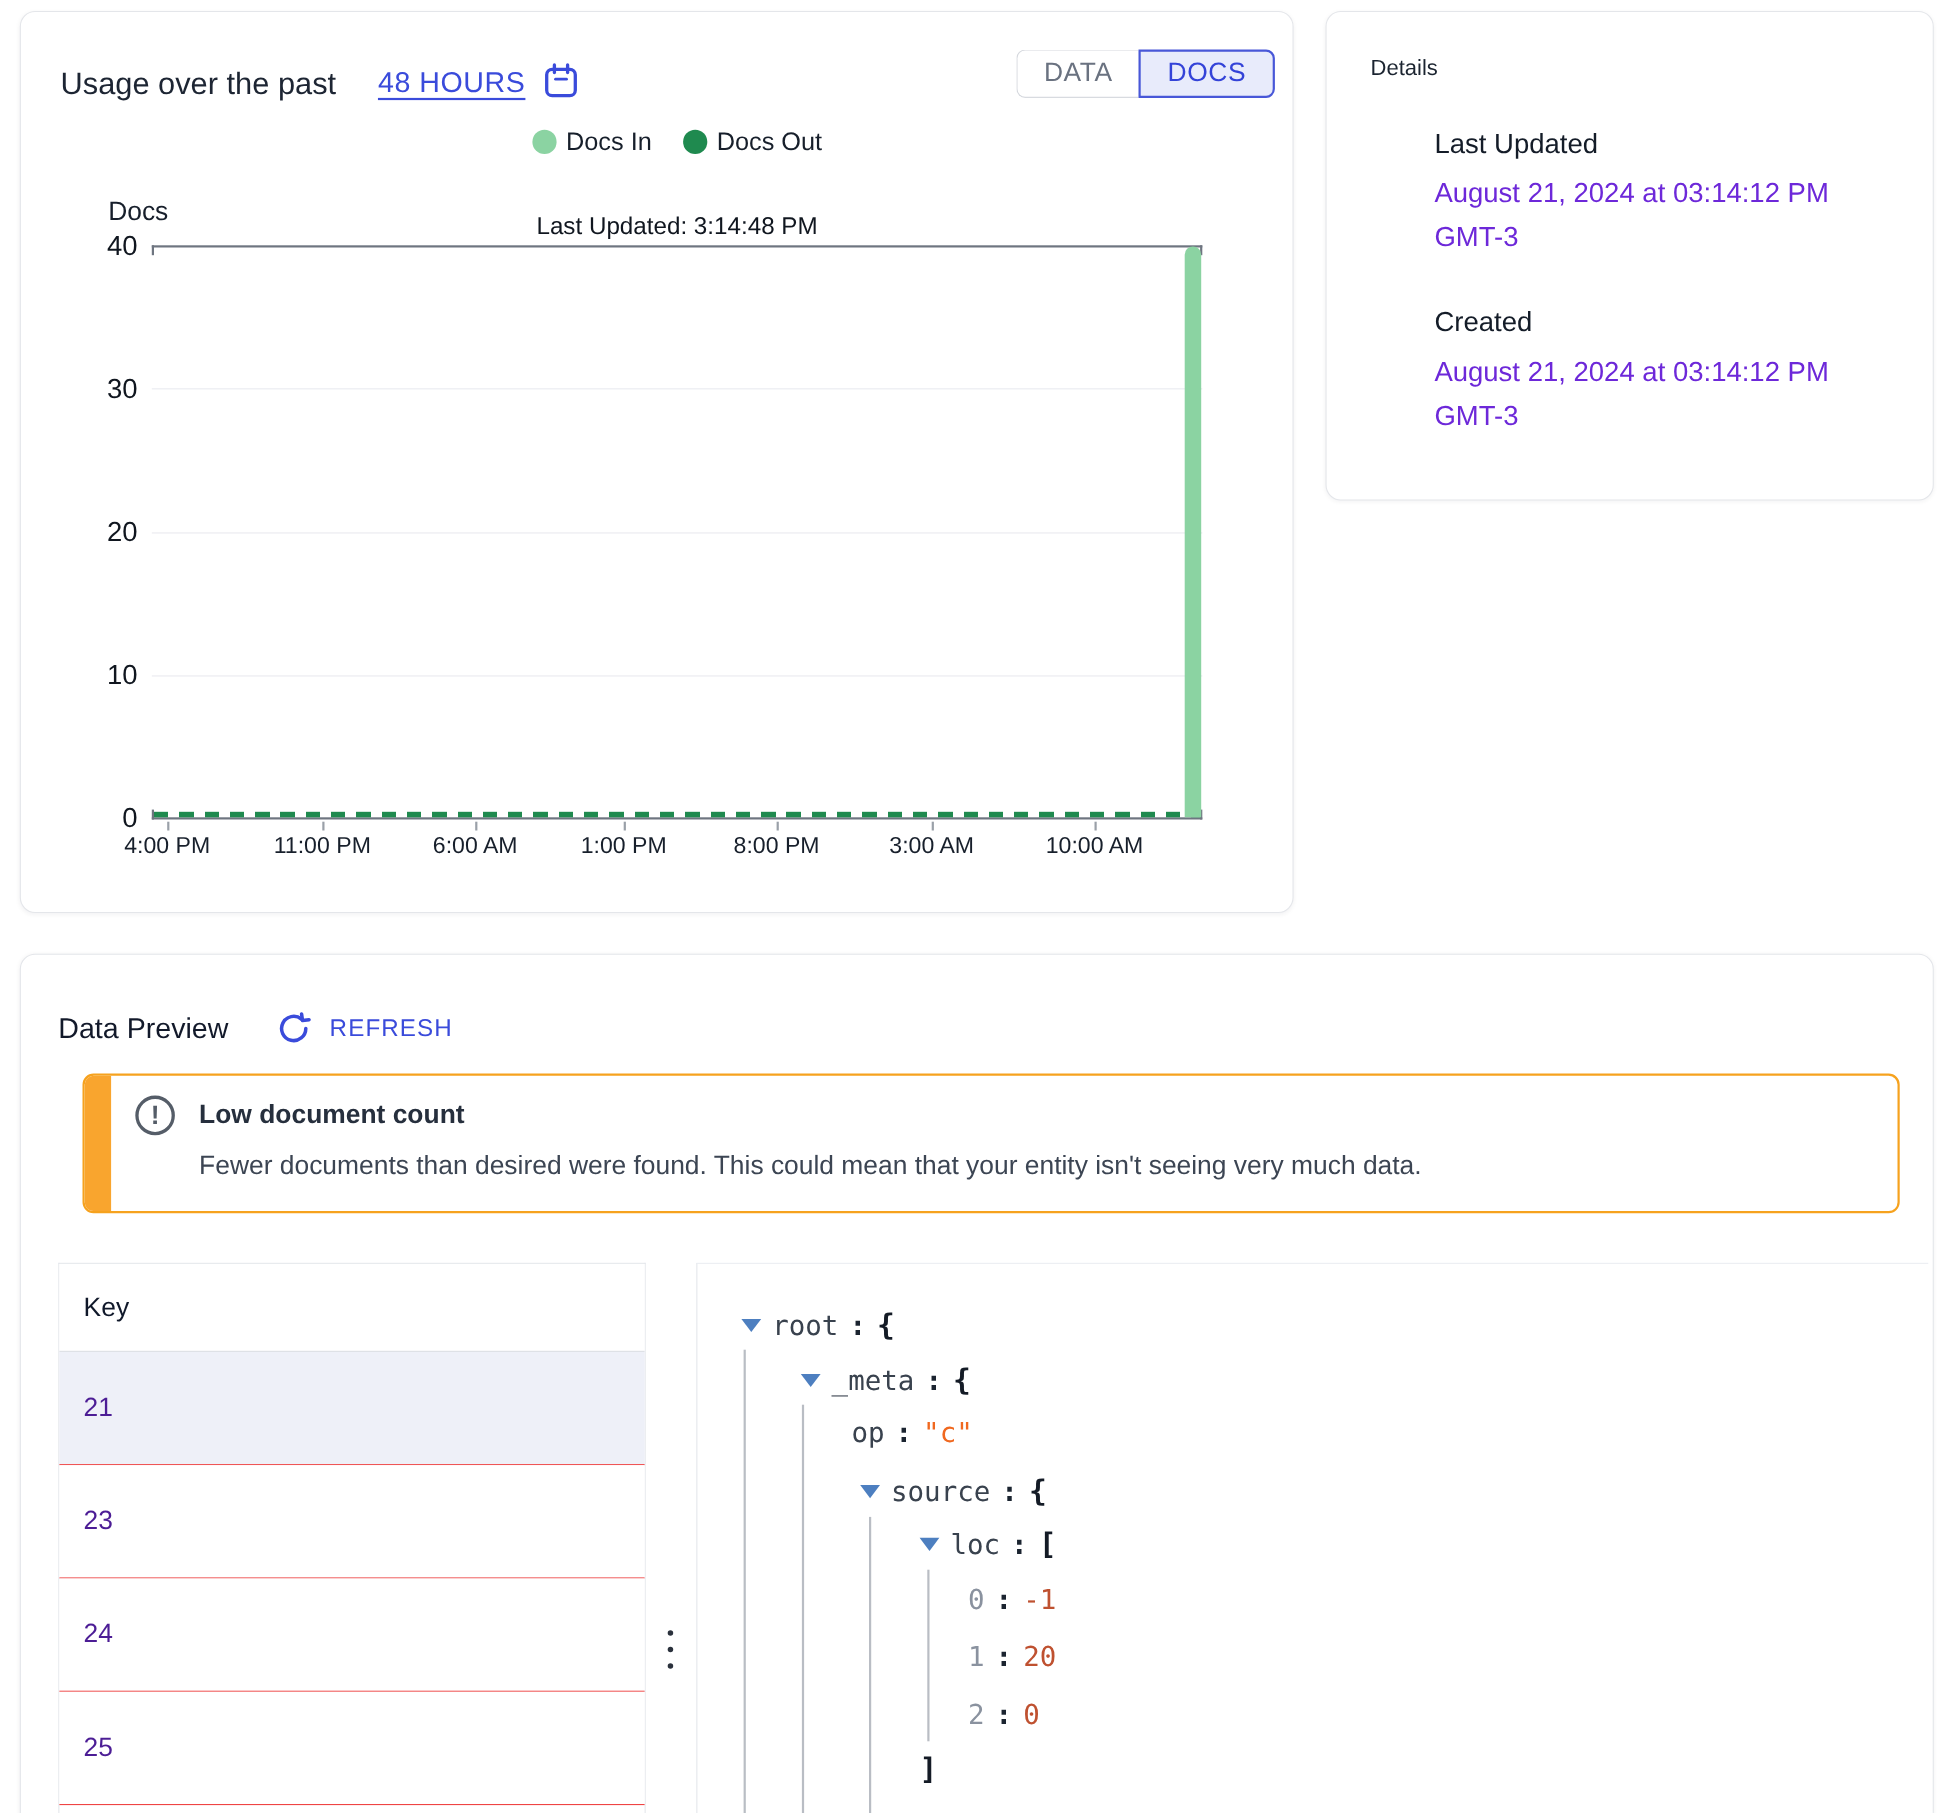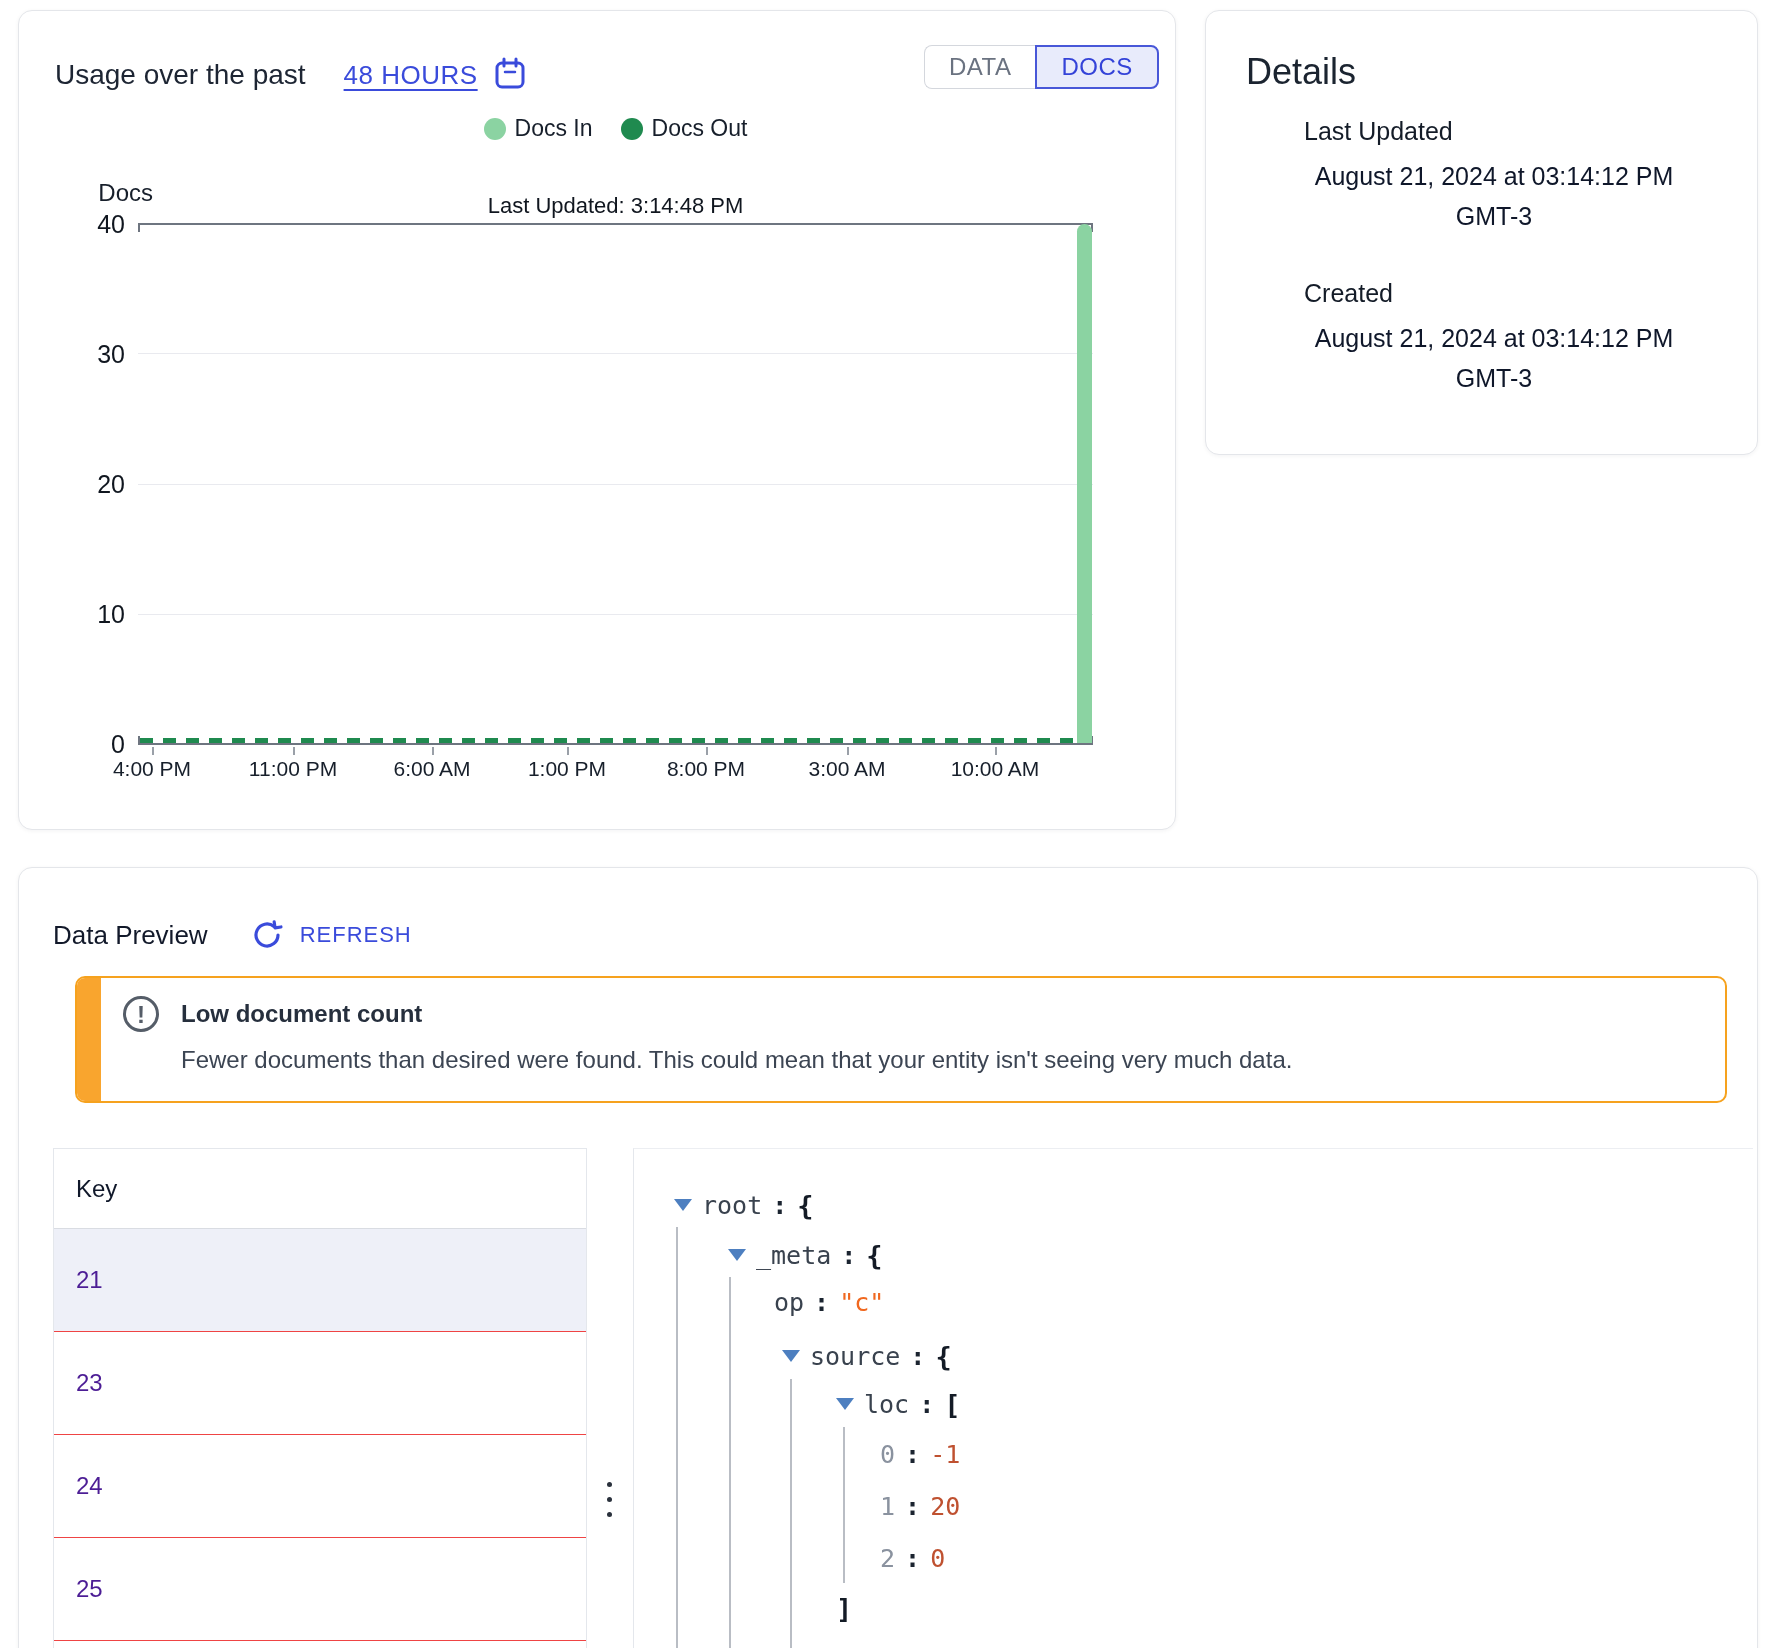--- a/index.html
+++ b/index.html
@@ -35,24 +35,24 @@
   .ytick { position:absolute; left:6px; width:100px; text-align:right; font-size:25px; color:#10161f; transform:translateY(-50%); }
   .xtick { position:absolute; top:746px; transform:translateX(-50%); font-size:21px; color:#171f2b; white-space:nowrap; }
   .xtickmark { position:absolute; bottom:-10px; width:2px; height:8px; background:#9aa0a8; }
   .docs-out-baseline { position:absolute; left:2px; right:2px; bottom:2px; height:5px;
     background:repeating-linear-gradient(90deg,#1f8a4f 0 13px, transparent 13px 23px); }
   .spike-bar { position:absolute; left:939px; bottom:2px; width:15px; height:519px;
     background:#8bd3a2; border-radius:8px 8px 0 0; }
 
   
   #details-card { left:1205px; top:10px; width:553px; height:445px; }
-  .details-title { position:absolute; left:40px; top:40px; font-size:36px; color:#1b2430;text-align:right; }
+  .details-title { position:absolute; left:40px; top:40px; font-size:20px; color:#1b2430;text-align:right; }
   .dfield { position:absolute; left:98px; width:400px; }
   .dlabel { font-size:25px; color:#141c28; margin-bottom:10px; }
-  .dvalue { font-size:25px; line-height:40px; color:#0f172a; width:380px;text-align:center; }
+  .dvalue { font-size:25px; line-height:40px; color:#6d28d9; width:380px; }
 
   
   #preview-card { left:18px; top:867px; width:1740px; height:810px; border-radius:14px; }
   .preview-header { position:absolute; left:34px; top:50px; display:flex; align-items:center; }
   .preview-title { font-size:26px; color:#12192a; }
   .refresh-btn { margin-left:42px; display:flex; align-items:center; gap:16px; cursor:pointer; }
   .refresh-label { font-size:22px; letter-spacing:1px; color:#3a4bdb; font-weight:500; }
   .warn { position:absolute; left:56px; top:108px; width:1652px; height:127px;
     border:2px solid #f6a21e; border-radius:10px; background:#fff; overflow:hidden; }
   .warn-bar { position:absolute; left:0; top:0; bottom:0; width:24px; background:#f9a52e; }

